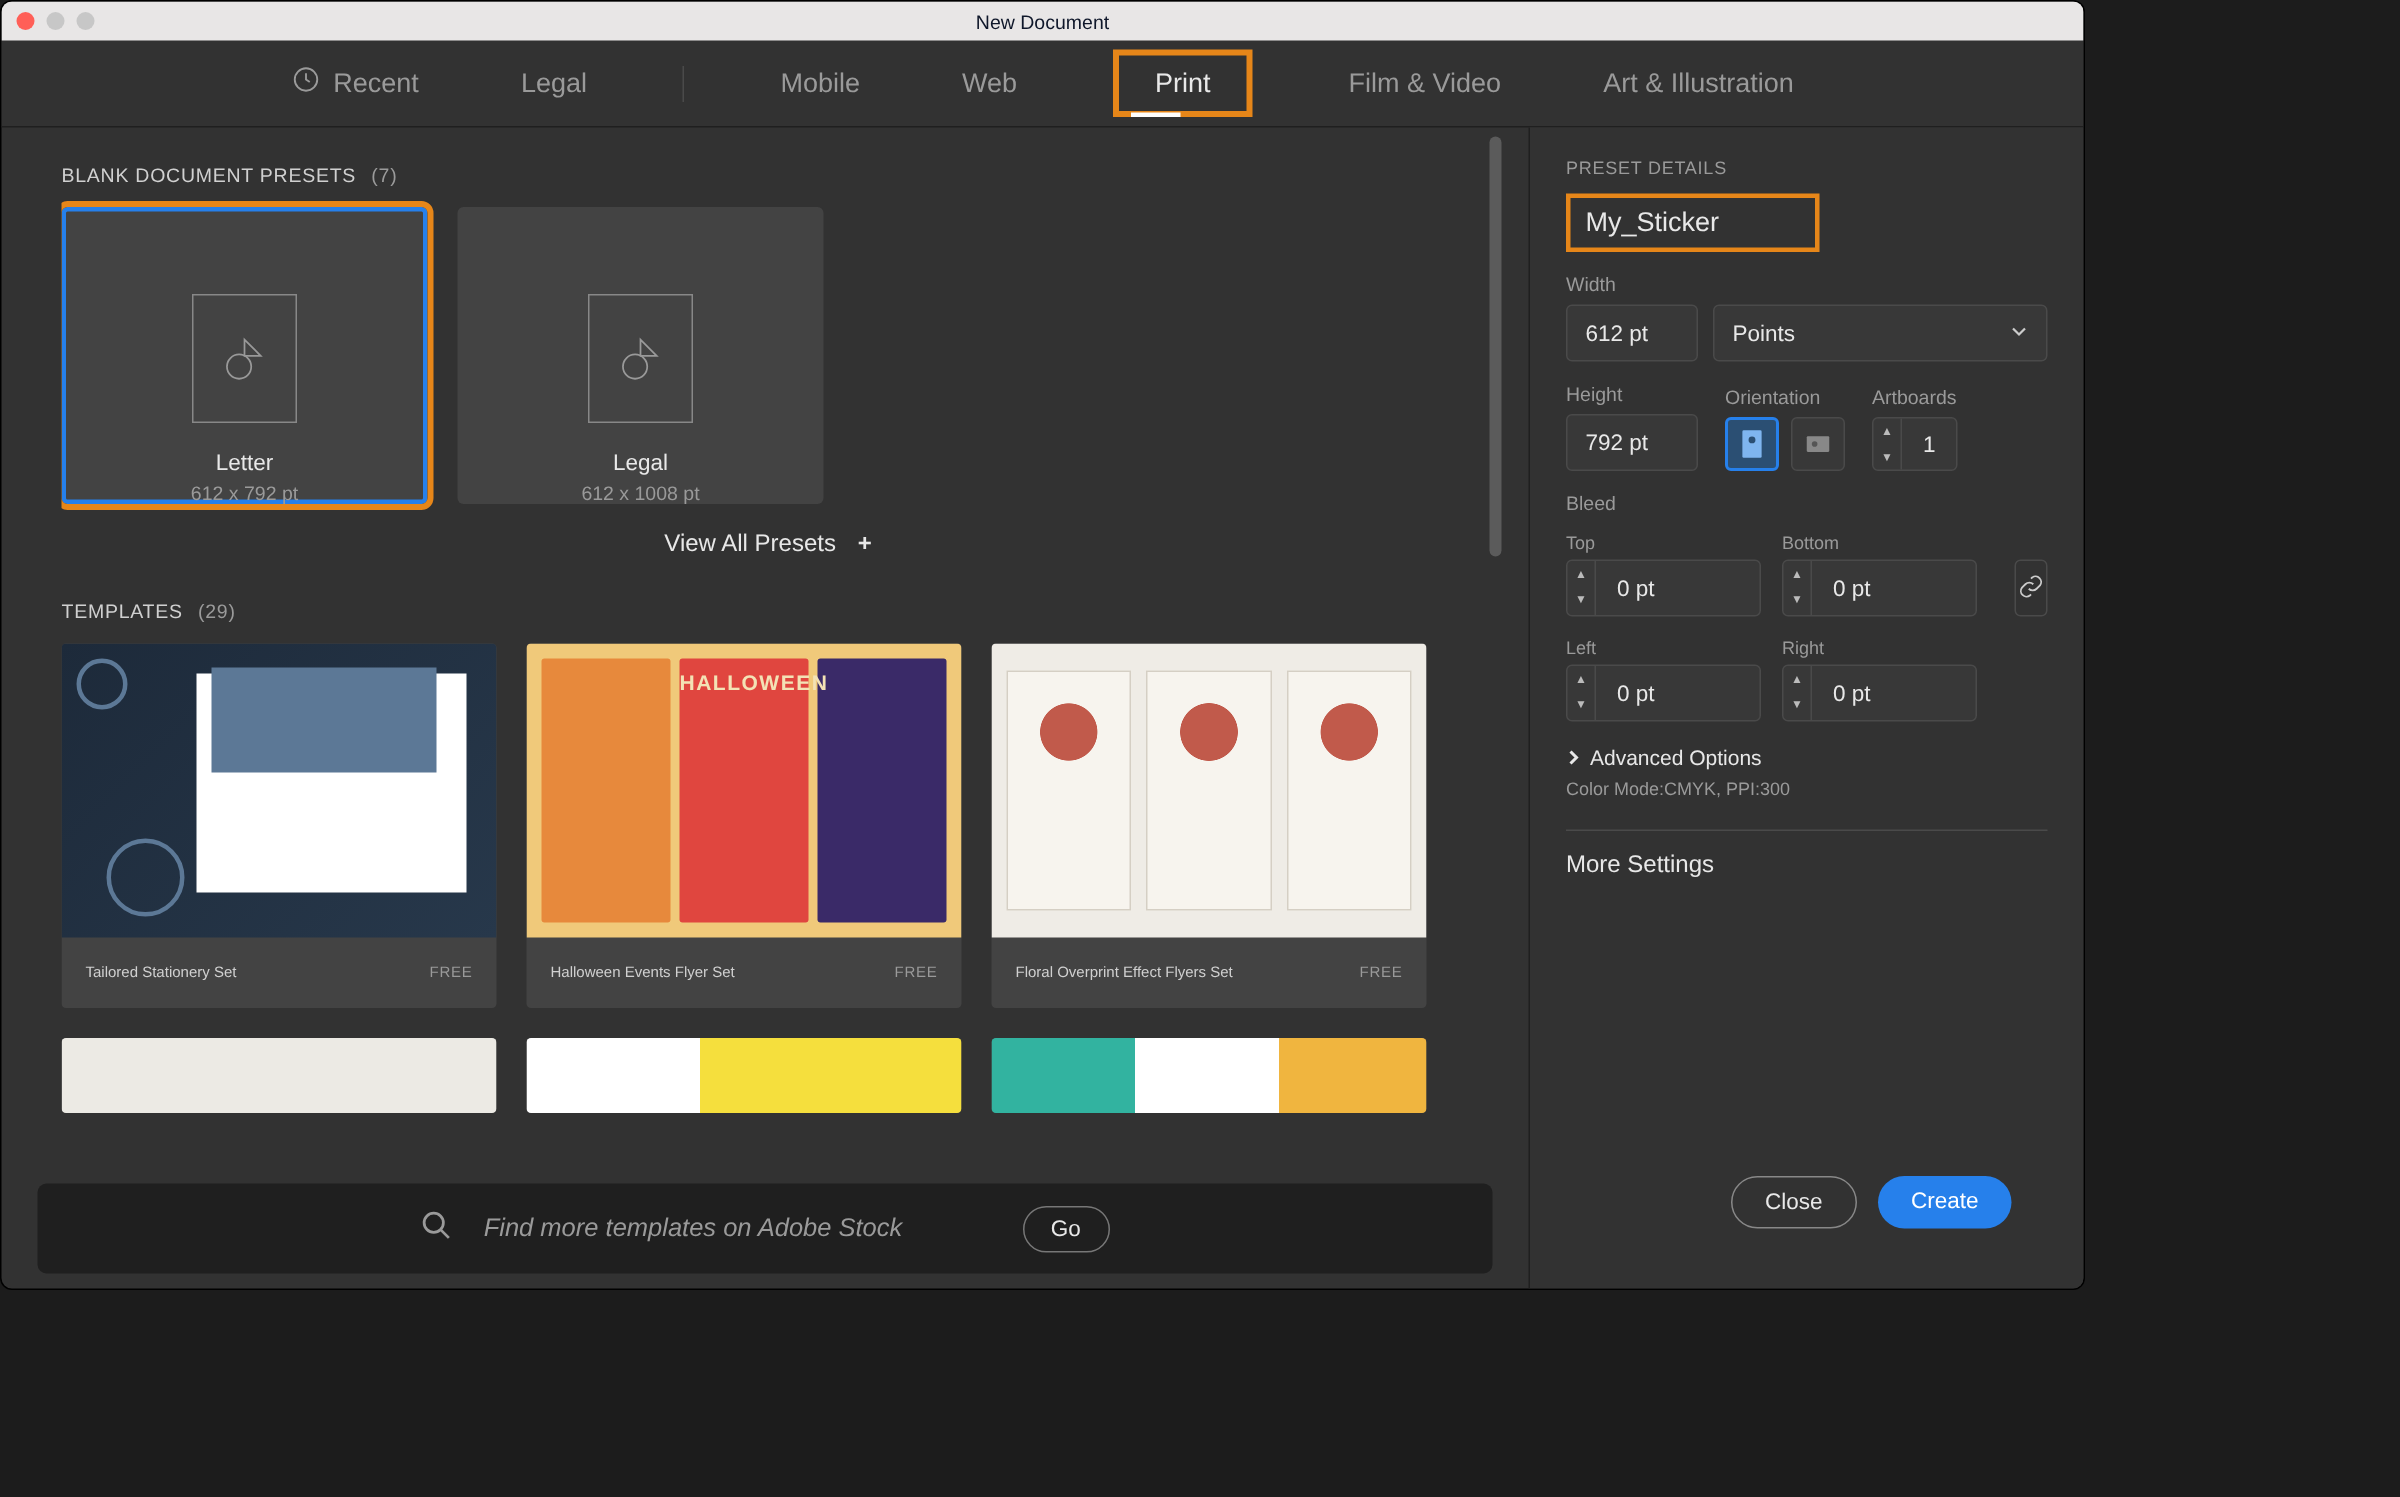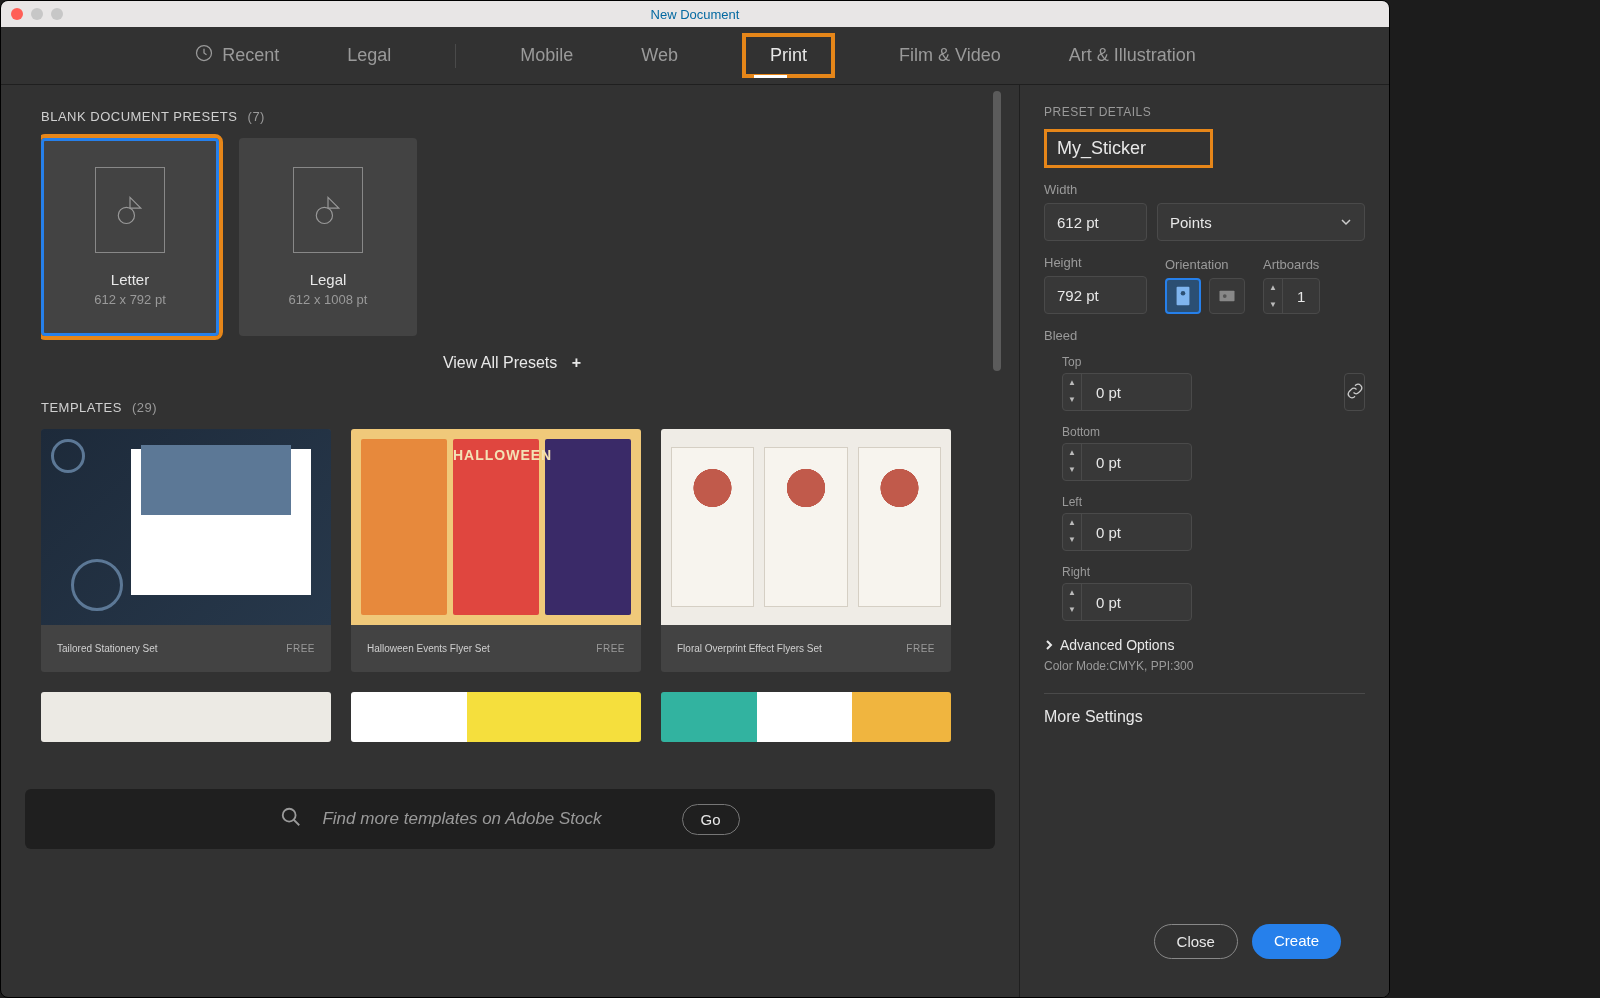--- a/index.html
+++ b/index.html
@@ -33,21 +33,21 @@
     overflow: hidden;
     border: 1px solid #000;
   }
   
   .titlebar {
     background: #e8e6e6;
     height: 26px;
     display: flex;
     align-items: center;
     position: relative;
-    color: #0369a1;
+    color: #0f172a;
     font-size: 13px;
     text-align: center;
   }
   .traffic-lights { position: absolute; left: 10px; display: flex; gap: 8px;}
   .tl { width: 12px; height: 12px; border-radius: 50%; background:#c7c7c7;}
   .tl.red { background:#ff5f57;}
   .titlebar-title { margin: 0 auto;}
   
   .tabrow {
     background: var(--bg);
@@ -89,23 +89,23 @@
     padding: 20px 24px;
     font-size: 14px;
   }
   
   .sec-title { font-size:13px; letter-spacing:0.5px; color: var(--text); margin-bottom:14px;}
   .sec-title .count { color: var(--text-dim); margin-left:6px;}
   
   .preset-grid { display:flex; gap:20px; }
   .preset-card {
     background: var(--card);
-    width: 178px; height:198px;
+    width: 244px; height:198px;
     border-radius:4px;
-    display:flex; flex-direction:column; align-items:center; justify-content:center;
+    display:flex; flex-direction:column; align-items:center; justify-content:flex-end;
     cursor:pointer;
     color: var(--text-light);
     position:relative;
   }
   .preset-card.selected {
     outline: 4px solid var(--accent-orange);
     box-shadow: inset 0 0 0 3px var(--accent-blue);
   }
   .preset-icon { width:70px; height:86px; border:1px solid #888; display:flex; align-items:center; justify-content:center; margin-bottom:18px;}
   .preset-icon svg { stroke:#999; fill:none; stroke-width:1.3; width:36px; height:36px;}
@@ -150,41 +150,41 @@
     background: transparent;
   }
   .field-group { margin-top:14px;}
   .field-label { font-size:13px; color: var(--text-dim); margin-bottom:6px;}
   .row { display:flex; gap:10px; align-items:flex-end;}
   .num-input {
     background: var(--input-bg); border:1px solid var(--border); border-radius:4px;
     height:38px; display:flex; align-items:center; padding: 0 12px; color: var(--text-light);
     font-size:15px;
   }
-  .num-input.small { width:103px;}
+  .num-input.small { width:88px;}
   .select-box {
     background: var(--input-bg); border:1px solid var(--border); border-radius:4px;
     height:38px; flex:1; display:flex; align-items:center; justify-content:space-between;
     padding:0 12px; font-size:15px; color: var(--text-light);
   }
   .chev { width:12px; height:12px;}
   .orient-btn {
     width:36px; height:36px; border:1px solid var(--border); border-radius:4px;
     display:flex; align-items:center; justify-content:center; background: var(--input-bg);
   }
   .orient-btn.active { border:2px solid var(--accent-blue); background:#2b4f73;}
   .orient-btn svg { width:18px; height:22px; fill:#aaa;}
   .artboard-box {
     background: var(--input-bg); border:1px solid var(--border); border-radius:4px;
     height:36px; display:flex; align-items:center;
   }
   .stepper { display:flex; flex-direction:column; border-right:1px solid var(--border); height:100%;}
   .stepper div { width:18px; height:17px; display:flex; align-items:center; justify-content:center; font-size:8px; color:#bbb;}
   .artboard-val { padding:0 14px; font-size:15px; color:var(--text-light);}
-  .bleed-grid { display:flex; gap:14px; flex-wrap:wrap; margin-top:6px;margin-left:18px;}
+  .bleed-grid { display:flex; gap:14px; flex-wrap:wrap; margin-top:6px;}
   .bleed-item { width:130px;}
   .bleed-item .field-label{ font-size:12px; margin-bottom:4px;}
   .bleed-input {
     background: var(--input-bg); border:1px solid var(--border); border-radius:4px;
     height:38px; display:flex; align-items:center;
   }
   .bleed-val { padding:0 14px; font-size:15px; color:var(--text-light);}
   .link-btn {
     width:40px; height:38px; border:1px solid var(--border); border-radius:4px;
     display:flex; align-items:center; justify-content:center; margin-top:24px;

